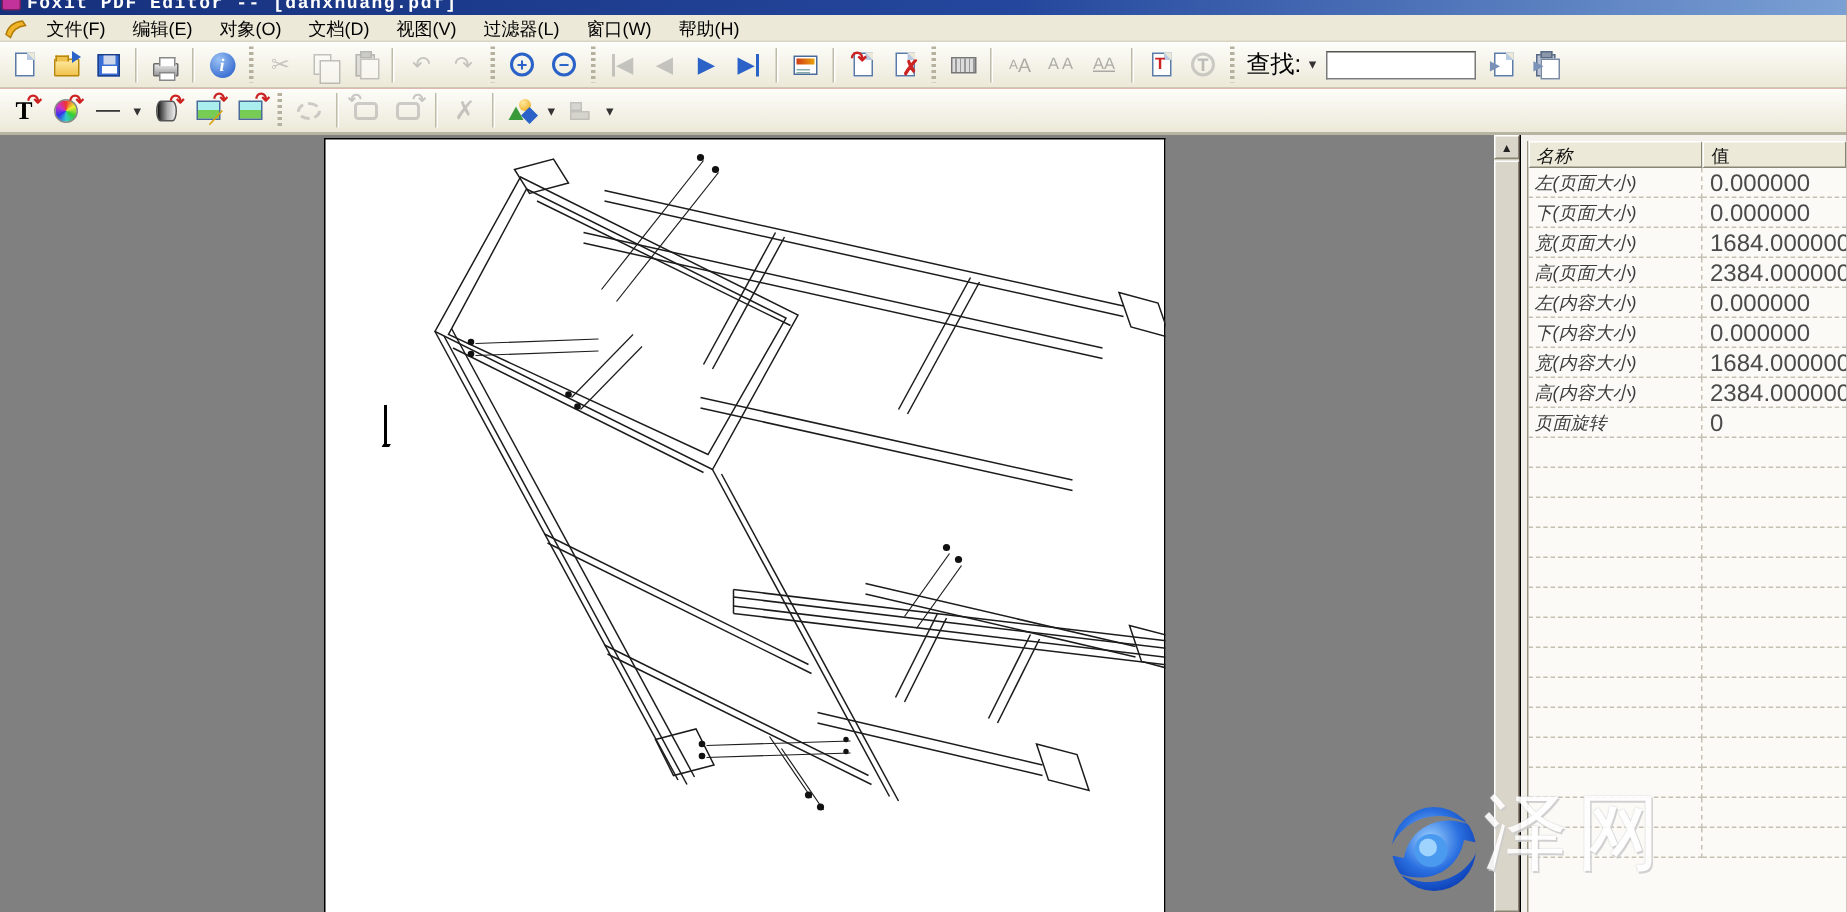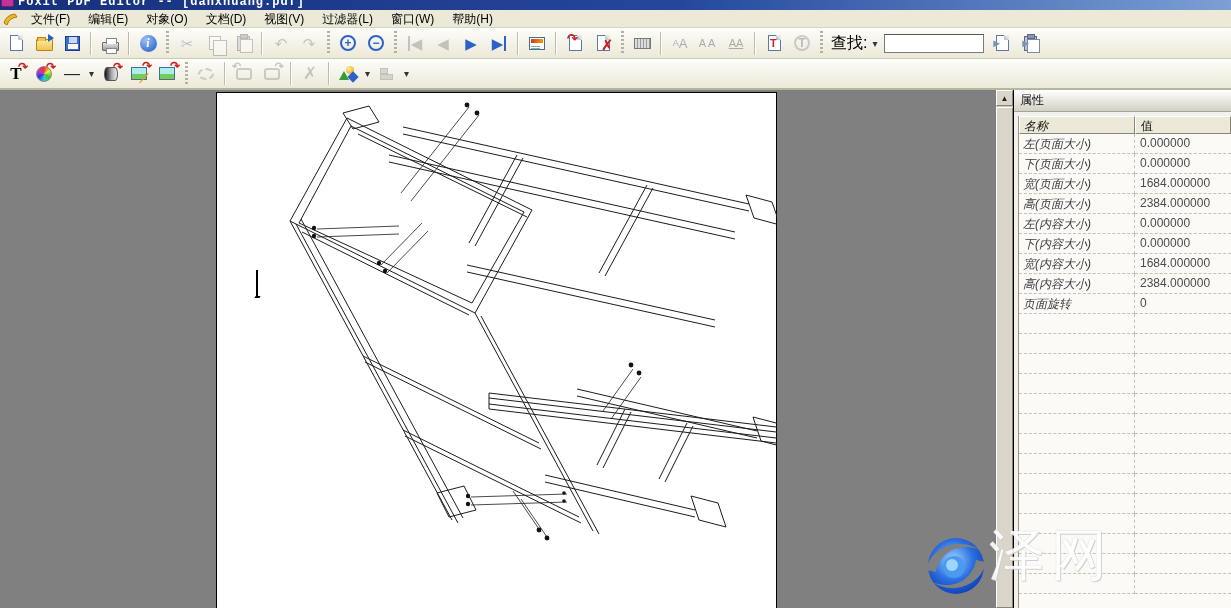--- a/index.html
+++ b/index.html
@@ -80,21 +80,21 @@
   .vdivider { width:1px; background:#000; height:518px; }
 
   
   .panel { width:217px; height:518px; background:#f2f1ec; display:flex; flex-direction:column; position:relative; }
   .panel-header { height:22px; background:linear-gradient(#ffffff,#d4d0c4); border-bottom:1px solid #a8a494; font-size:12px; display:flex; align-items:flex-end; padding:0 0 2px 6px; color:#111; }
   .panel-tabs { height:21px; display:flex; align-items:flex-end; border-bottom:1px solid #9a9684; background:#e9e7de; padding-left:4px; }
   .panel-tab { height:19px; padding:2px 10px 0; background:#f5f4ef; border:1px solid #9a9684; border-bottom:none; font-size:12px; color:#222; border-radius:2px 2px 0 0; }
   .ptable { flex:1; border-left:1px solid #9a9684; margin:4px 0 0 4px; background:#fbfaf7; display:flex; flex-direction:column; overflow:hidden; }
   .prow { display:flex; height:20px; flex:none; }
   .prow .c1 { width:116px; border-right:1px dashed #c4c0b2; border-bottom:1px dashed #c4c0b2; font-size:12px; color:#3c3c3c; padding:2px 4px 0; overflow:hidden; white-space:nowrap;font-style:italic; }
-  .prow .c2 { flex:1; border-bottom:1px dashed #c4c0b2; font-size:12px; color:#4a4a4a; padding:2px 5px 0; overflow:hidden; white-space:nowrap; }
+  .prow .c2 { flex:1; border-bottom:1px dashed #c4c0b2; font-size:16px; color:#4a4a4a; padding:2px 5px 0; overflow:hidden; white-space:nowrap; }
   .phead { height:18px; }
   .phead .c1,.phead .c2 { background:#ece9d8; border:1px solid; border-color:#fff #8a8675 #8a8675 #fff; color:#111; font-size:12px; padding-top:1px; }
   .caret-mark { position:absolute; left:256px; top:180px; width:2px; height:26px; background:#000; }
   .caret-mark::after { content:""; position:absolute; left:-1px; bottom:-2px; width:5px; height:2px; background:#000; transform:skewX(-30deg); }
 
   
   .wm-text { position:absolute; right:118px; bottom:14px; font-size:56px; font-weight:normal; color:#ffffff; opacity:.9; text-shadow:0 0 1px #b8b8b8, 1px 1px 0 #cfcfcf; letter-spacing:6px; pointer-events:none; z-index:5; }
 </style>
 </head>
 <body>
@@ -394,21 +394,20 @@
       </svg>
     </div>
 
     <div class="vscroll">
       <div class="sbtn">▲</div>
       <div class="sthumb"></div>
     </div>
     <div class="vdivider"></div>
 
     <div class="panel">
-      <div class="panel-header">属性</div>
       <div class="ptable">
         <div class="prow phead">
           <span class="c1">名称</span>
           <span class="c2">值</span>
         </div>
         <div class="prow">
             <span class="c1">左(页面大小)</span>
             <span class="c2">0.000000</span>
           </div>
         <div class="prow">

